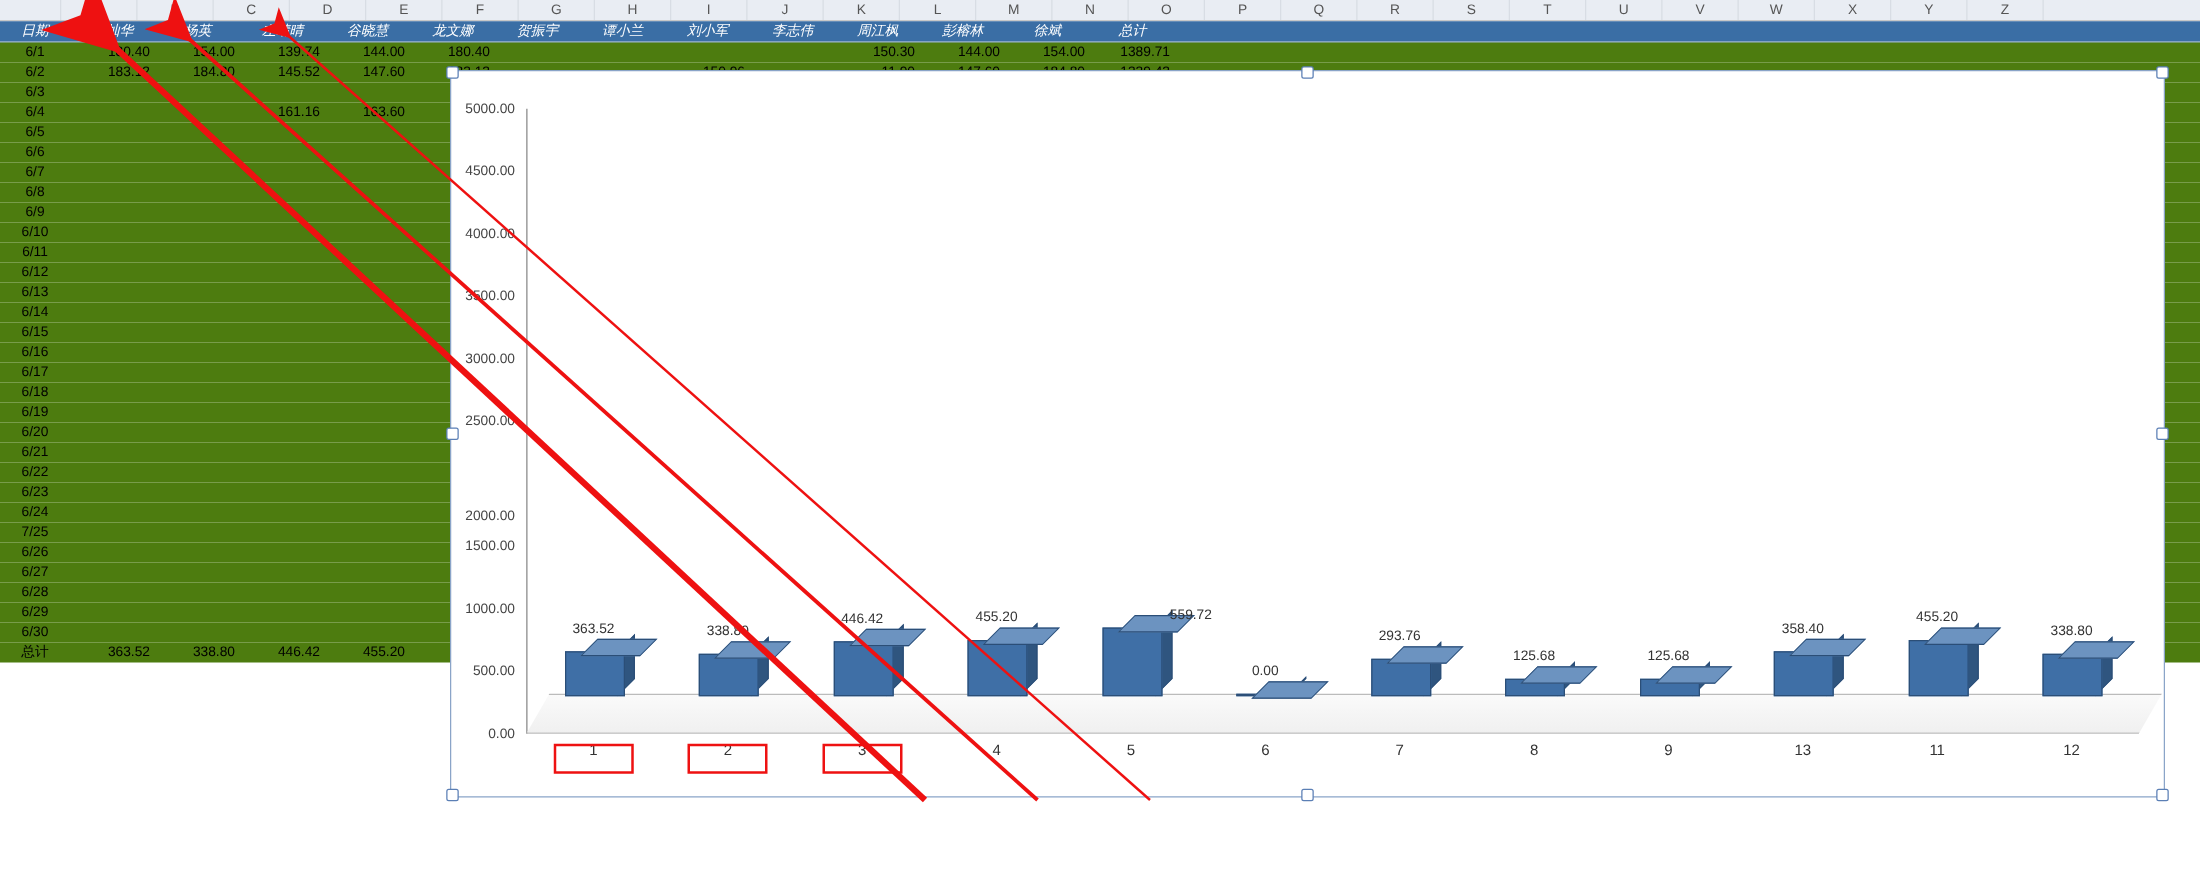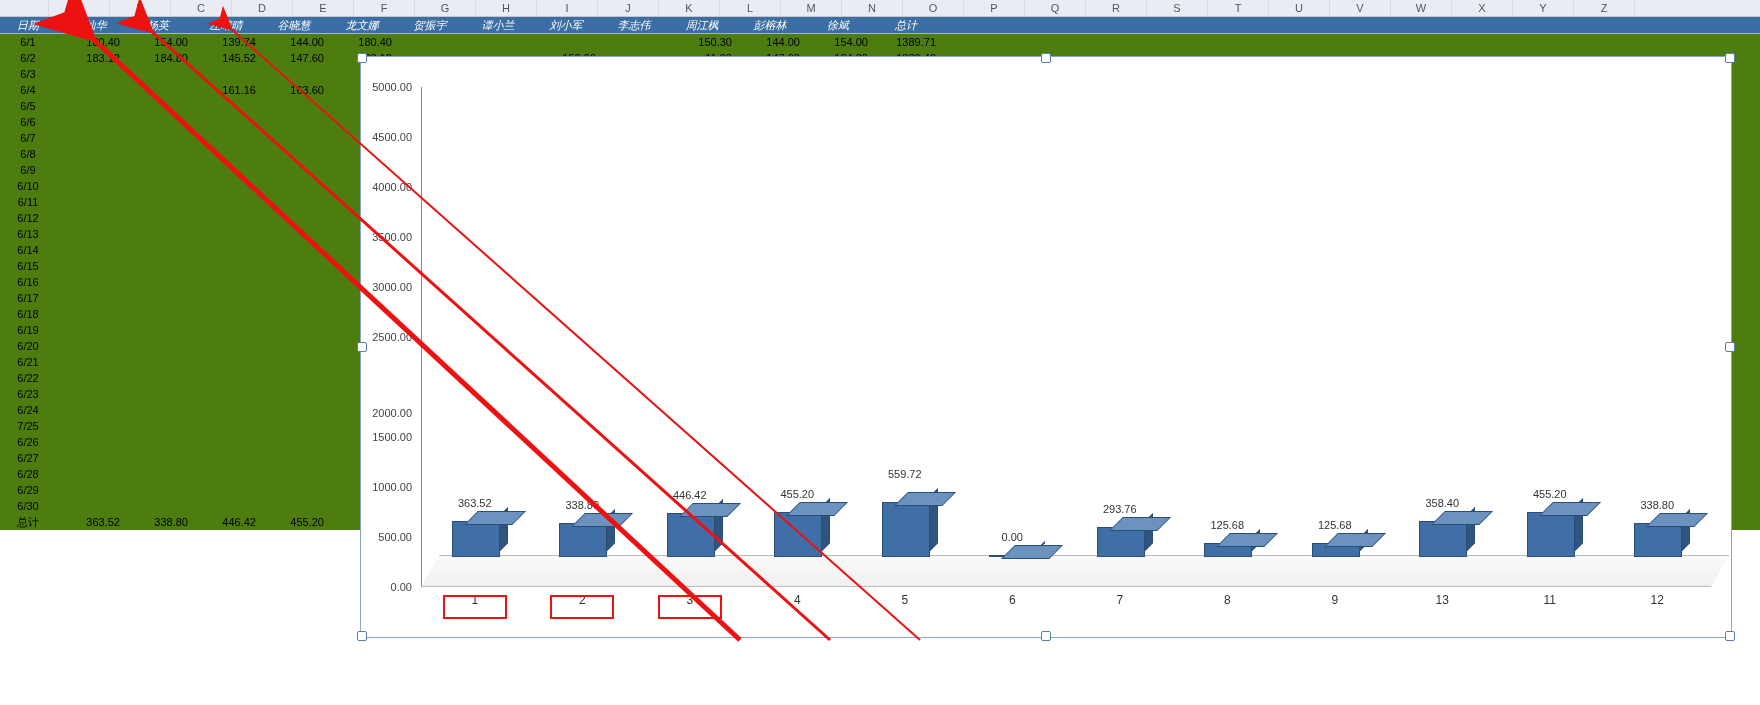--- a/index.html
+++ b/index.html
@@ -646,21 +646,21 @@
             <div class="bar-top"></div>
           </div>
           <div class="bar-label" style="bottom: 56.7888px;">455.20</div>
         </div>
         <div class="bar-slot" style="left: 33.3333%; width: 8.33333%;">
           <div class="bar3d" style="height: 52.6137px;">
             <div class="bar-side" style="height: 52.6137px;"></div>
             <div class="bar-front" style="height: 52.6137px;"></div>
             <div class="bar-top"></div>
           </div>
-          <div class="bar-label" style="bottom: 77px;">559.72</div>
+          <div class="bar-label" style="bottom: 59px; margin-left: 48px;">559.72</div>
         </div>
         <div class="bar-slot" style="left: 41.6667%; width: 8.33333%;">
           <div class="bar3d" style="height: 0px;">
             <div class="bar-side" style="height: 0px;"></div>
             <div class="bar-front" style="height: 0px;"></div>
             <div class="bar-top"></div>
           </div>
           <div class="bar-label" style="bottom: 14px;">0.00</div>
         </div>
         <div class="bar-slot" style="left: 50%; width: 8.33333%;">

